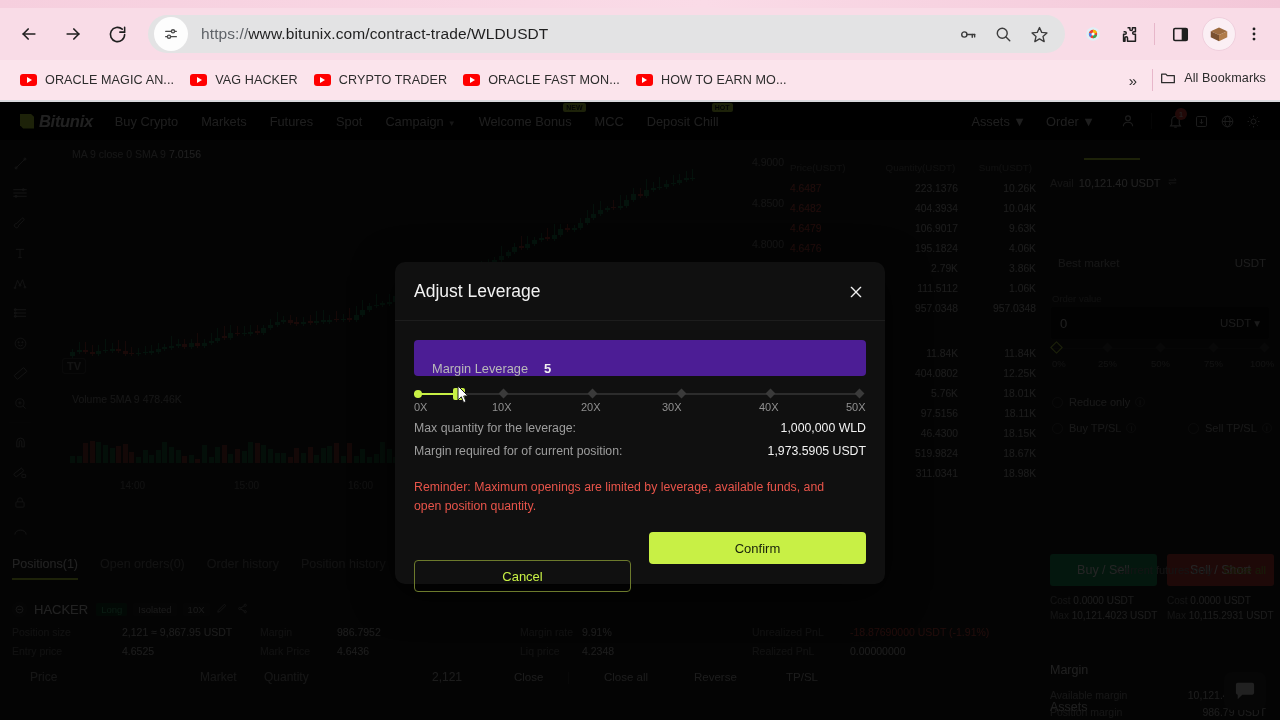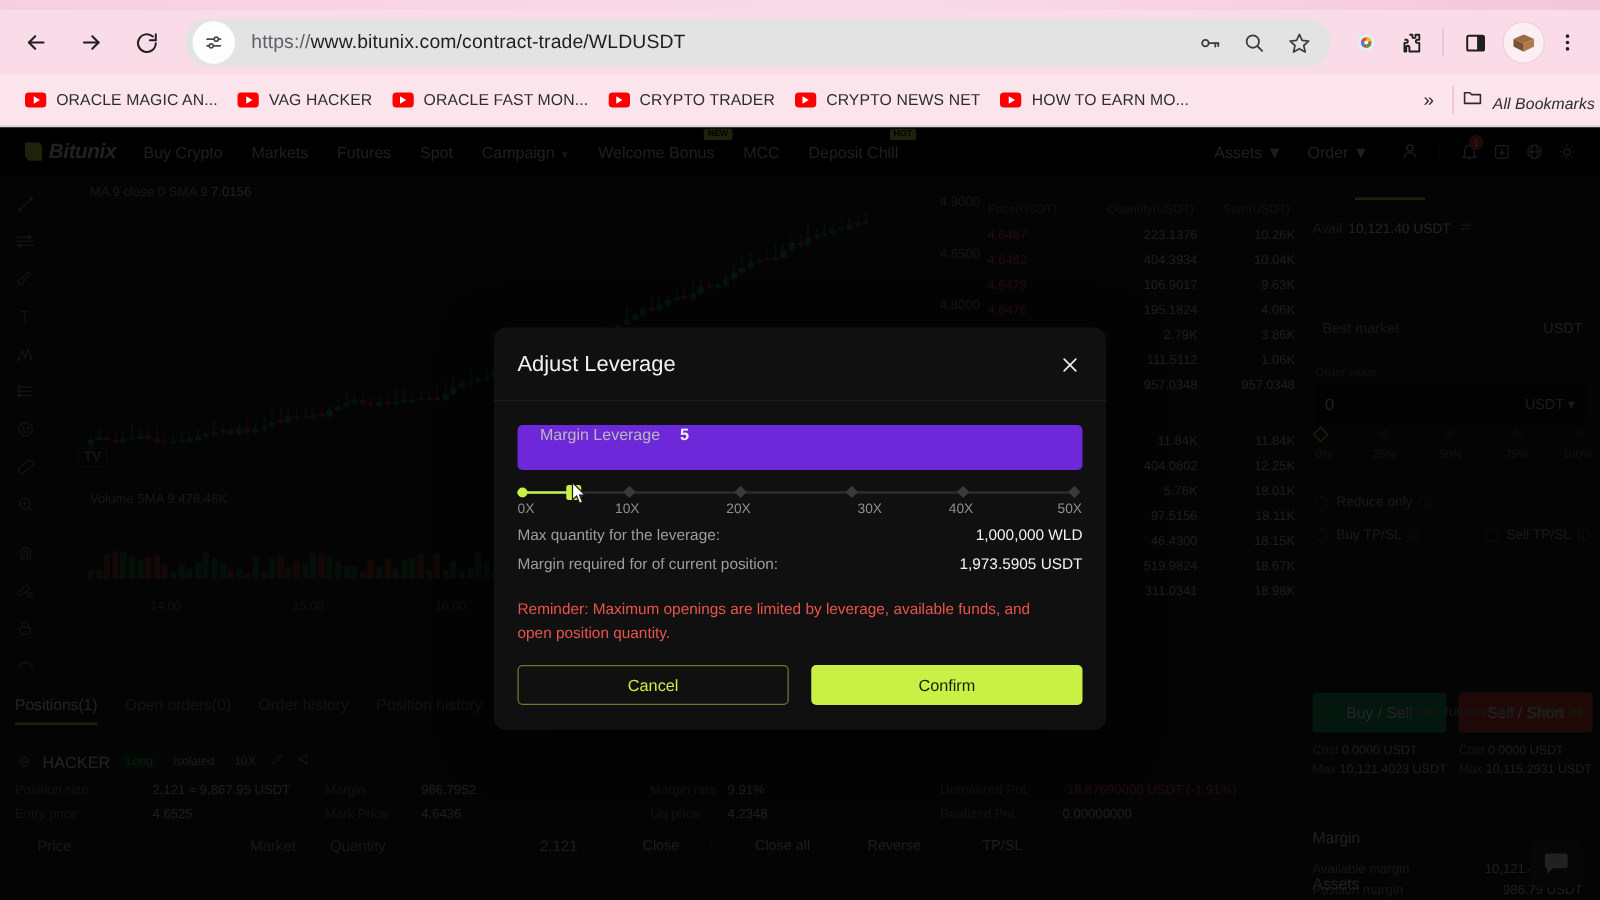--- a/index.html
+++ b/index.html
@@ -69,21 +69,21 @@
     border-radius: 6px; cursor: pointer; white-space: nowrap;
   }
   .yt {
     width: 17px; height: 12px; min-width: 17px; border-radius: 3px; background: #ff0000;
     display: flex; align-items: center; justify-content: center; margin-right: 8px;
   }
   .yt:after { content: ""; border-left: 5px solid #fff; border-top: 3.2px solid transparent; border-bottom: 3.2px solid transparent; margin-left: 1px; }
   .bm-label { font-size: 12.6px; color: #2c2c2c; letter-spacing: .1px; }
   .bm-spacer { flex: 1; }
   .chev { font-size: 15px; color: #2c2c2c; padding: 0 8px; cursor: pointer; }
-  .allbm { display: flex; align-items: flex-end; padding-right: 4px; cursor: pointer; font-style: italic; }
+  .allbm { display: flex; align-items: flex-start; padding-right: 14px; cursor: pointer; }
   .allbm .folder { margin-right: 8px; }
   .browser-bottom { position: absolute; top: 100px; left: 0; width: 1280px; height: 2px; background: #d9d9dd; }
 
   
   .page {
     position: absolute; top: 102px; left: 0; width: 1280px; height: 618px;
     background: #0b0b0b; overflow: hidden;
   }
   .dim { filter: brightness(.32); }
 
@@ -228,21 +228,21 @@
   .modal {
     position: absolute; top: 262px; left: 395px; width: 490px; height: 322px;
     background: #101010; border-radius: 10px;
     box-shadow: 0 10px 40px rgba(0,0,0,.75);
   }
   .modal-title { position: absolute; top: 19px; left: 19px; font-size: 17.5px; color: #f2f2f2; }
   .modal-close { position: absolute; top: 18px; right: 17px; width: 24px; height: 24px; display: flex; align-items: center; justify-content: center; cursor: pointer; }
   .modal-sep { position: absolute; top: 58px; left: 0; width: 490px; height: 1px; background: #1d1d1d; }
   .lev-input {
     position: absolute; top: 78px; left: 19px; width: 452px; height: 36px;
-    background: #6d28d9; border-radius: 4px; display: flex; align-items: flex-start; padding-left: 18px;
+    background: #4c1d95; border-radius: 4px; display: flex; align-items: flex-end; padding-left: 18px;
     cursor: text;
   }
   .lev-input .lbl { font-size: 12.8px; color: #b9b9b9; }
   .lev-input .val { font-size: 13px; color: #f0f0f0; font-weight: bold; margin-left: 16px; }
   .lev-slider { position: absolute; top: 126px; left: 19px; width: 452px; height: 14px; }
   .slider-track { position: absolute; top: 5px; left: 0; width: 448px; height: 2px; background: #2c2c2c; }
   .slider-fill { position: absolute; top: 5px; left: 0; height: 2px; background: #c8f045; }
   .slider-start { position: absolute; top: 2px; left: 0; width: 8px; height: 8px; background: #c8f045; border-radius: 50%; }
   .slider-node { position: absolute; top: 2px; width: 7px; height: 7px; background: #3a3a3a; transform: rotate(45deg); }
   .slider-thumb {
@@ -257,21 +257,21 @@
   .info-line .v { position: absolute; right: 0; color: #f2f2f2; }
   .reminder {
     position: absolute; top: 216px; left: 19px; width: 440px;
     font-size: 12.3px; color: #e8544a; line-height: 1.52;
   }
   .modal-btn {
     position: absolute; top: 270px; height: 32px; border-radius: 4px;
     display: flex; align-items: center; justify-content: center;
     font-size: 13px; cursor: pointer;
   }
-  .btn-cancel { left: 19px; width: 217px; background: transparent; border: 1px solid #6c7a2c; color: #c8f045; }
+  .btn-cancel { left: 19px; width: 217px; background: transparent; border: 1px solid #6c7a2c; color: #c8f045; margin-top: 28px; }
   .btn-confirm { left: 254px; width: 217px; background: #c8f045; color: #17200a; }
   .cursor-hand { position: absolute; top: 385px; left: 456px; width: 16px; height: 20px; pointer-events: none; }
 </style>
 </head>
 <body>
 
 <div class="app">
 
   <div class="browser">
     <div class="chrome-strip"></div>
@@ -373,29 +373,25 @@
       <div class="bm">
           <span class="yt"></span>
           <span class="bm-label">ORACLE MAGIC AN...</span>
         </div>
       <div class="bm">
           <span class="yt"></span>
           <span class="bm-label">VAG HACKER</span>
         </div>
       <div class="bm">
           <span class="yt"></span>
-          <span class="bm-label">ORACLE FAST MON...</span>
+          <span class="bm-label">CRYPTO TRADER</span>
         </div>
       <div class="bm">
           <span class="yt"></span>
-          <span class="bm-label">CRYPTO TRADER</span>
-        </div>
-      <div class="bm">
-          <span class="yt"></span>
-          <span class="bm-label">CRYPTO NEWS NET</span>
+          <span class="bm-label">ORACLE FAST MON...</span>
         </div>
       <div class="bm">
           <span class="yt"></span>
           <span class="bm-label">HOW TO EARN MO...</span>
         </div>
       <div class="bm-spacer"></div>
       <div class="chev">»</div>
       <div class="chrome-sep"></div>
       <div class="allbm">
         <span class="folder">
@@ -1120,21 +1116,21 @@
       <div class="slider-node" style="left:175px"></div>
       <div class="slider-node" style="left:264px"></div>
       <div class="slider-node" style="left:353px"></div>
       <div class="slider-node" style="left:442px"></div>
       <div class="slider-thumb" id="slthumb" style="left: 38.8px;"></div>
     </div>
     <div class="slider-labels">
       <span style="left:0">0X</span>
       <span style="left:78px">10X</span>
       <span style="left:167px">20X</span>
-      <span style="left:272px">30X</span>
+      <span style="left:248px">30X</span>
       <span style="left:345px">40X</span>
       <span style="left:432px">50X</span>
     </div>
 
     <div class="info-line" style="top:159px">
       <span class="k">Max quantity for the leverage:</span>
       <span class="v">1,000,000 WLD</span>
     </div>
     <div class="info-line" style="top:182px">
       <span class="k">Margin required for of current position:</span>

